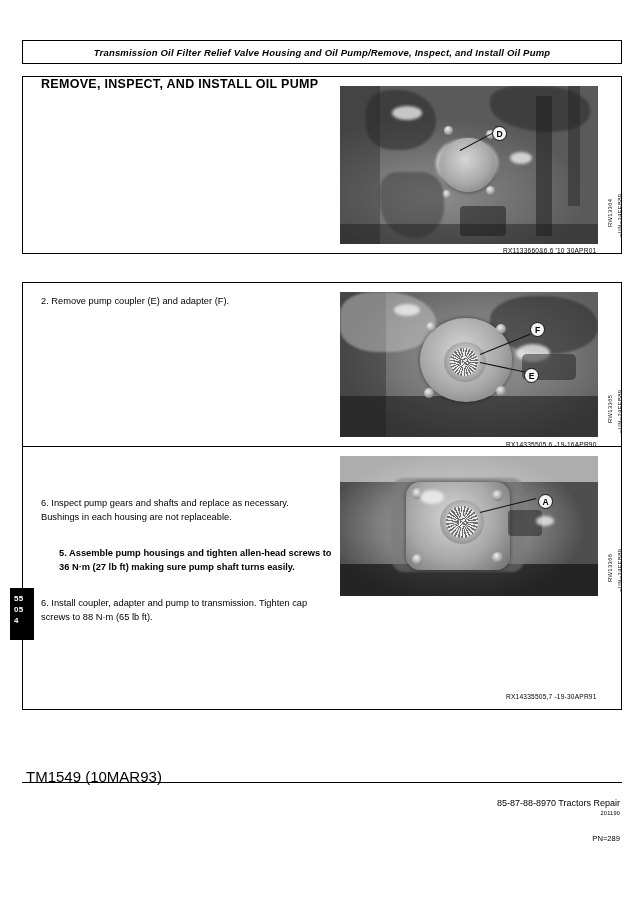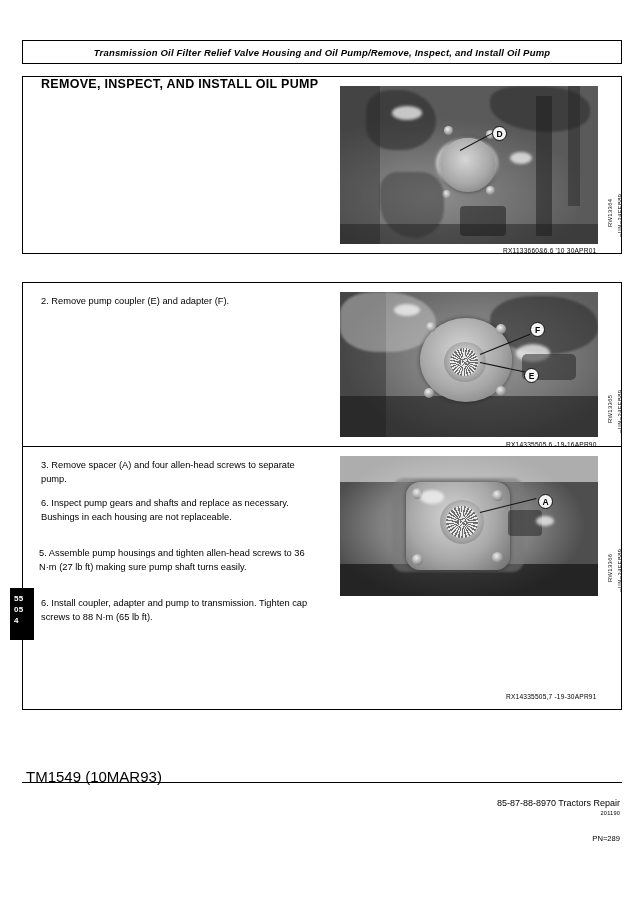--- a/index.html
+++ b/index.html
@@ -313,25 +313,24 @@
     </div>
 
     <div class="fig-side-label" style="left:594px; top:150px;">–UN–24FEB89</div>
     <div class="fig-side-label" style="left:584px; top:140px;">RW13365</div>
 
     <div class="fig-caption" style="left:483px; top:158px;">RX14335505,6   -19-16APR90</div>
   </div>
 
   <div class="panel" id="panel3">
 
-    <div class="step" style="left:18px; top:12px; width:278px;">3. Remove spacer (A) and four allen-head screws to separate pump.</div>
 
     <div class="step" style="left:18px; top:50px; width:276px;">6. Inspect pump gears and shafts and replace as necessary. Bushings in each housing are not replaceable.</div>
 
-    <div class="step" style="left:16px; top:100px; width:284px;">5. Assemble pump housings and tighten allen-head screws to 36 N·m (27 lb ft) making sure pump shaft turns easily.</div>
+    <div class="step" style="left:36px; top:100px; width:284px;font-weight:bold;">5. Assemble pump housings and tighten allen-head screws to 36 N·m (27 lb ft) making sure pump shaft turns easily.</div>
 
     <div class="step" style="left:18px; top:150px; width:284px;">6. Install coupler, adapter and pump to transmission. Tighten cap screws to 88 N·m (65 lb ft).</div>
 
     <div class="figure" style="left:317px; top:9px; width:258px; height:140px;">
       <div class="photo ph-base3">
         <div class="dkbar" style="left:0; top:0; width:258px; height:26px; background:rgba(225,225,225,0.65);"></div>
         <div class="dkbar" style="left:0; top:108px; width:258px; height:32px; background:rgba(18,18,18,0.7);"></div>
         <div class="blob" style="left:52px; top:22px; width:132px; height:94px; border-radius:12px; background:rgba(120,120,120,0.55);"></div>
         <div class="flange" style="left:66px; top:26px; width:104px; height:88px; border-radius:14px;"></div>
         <div class="gearhole" style="left:100px; top:44px; width:44px; height:44px;"></div>

